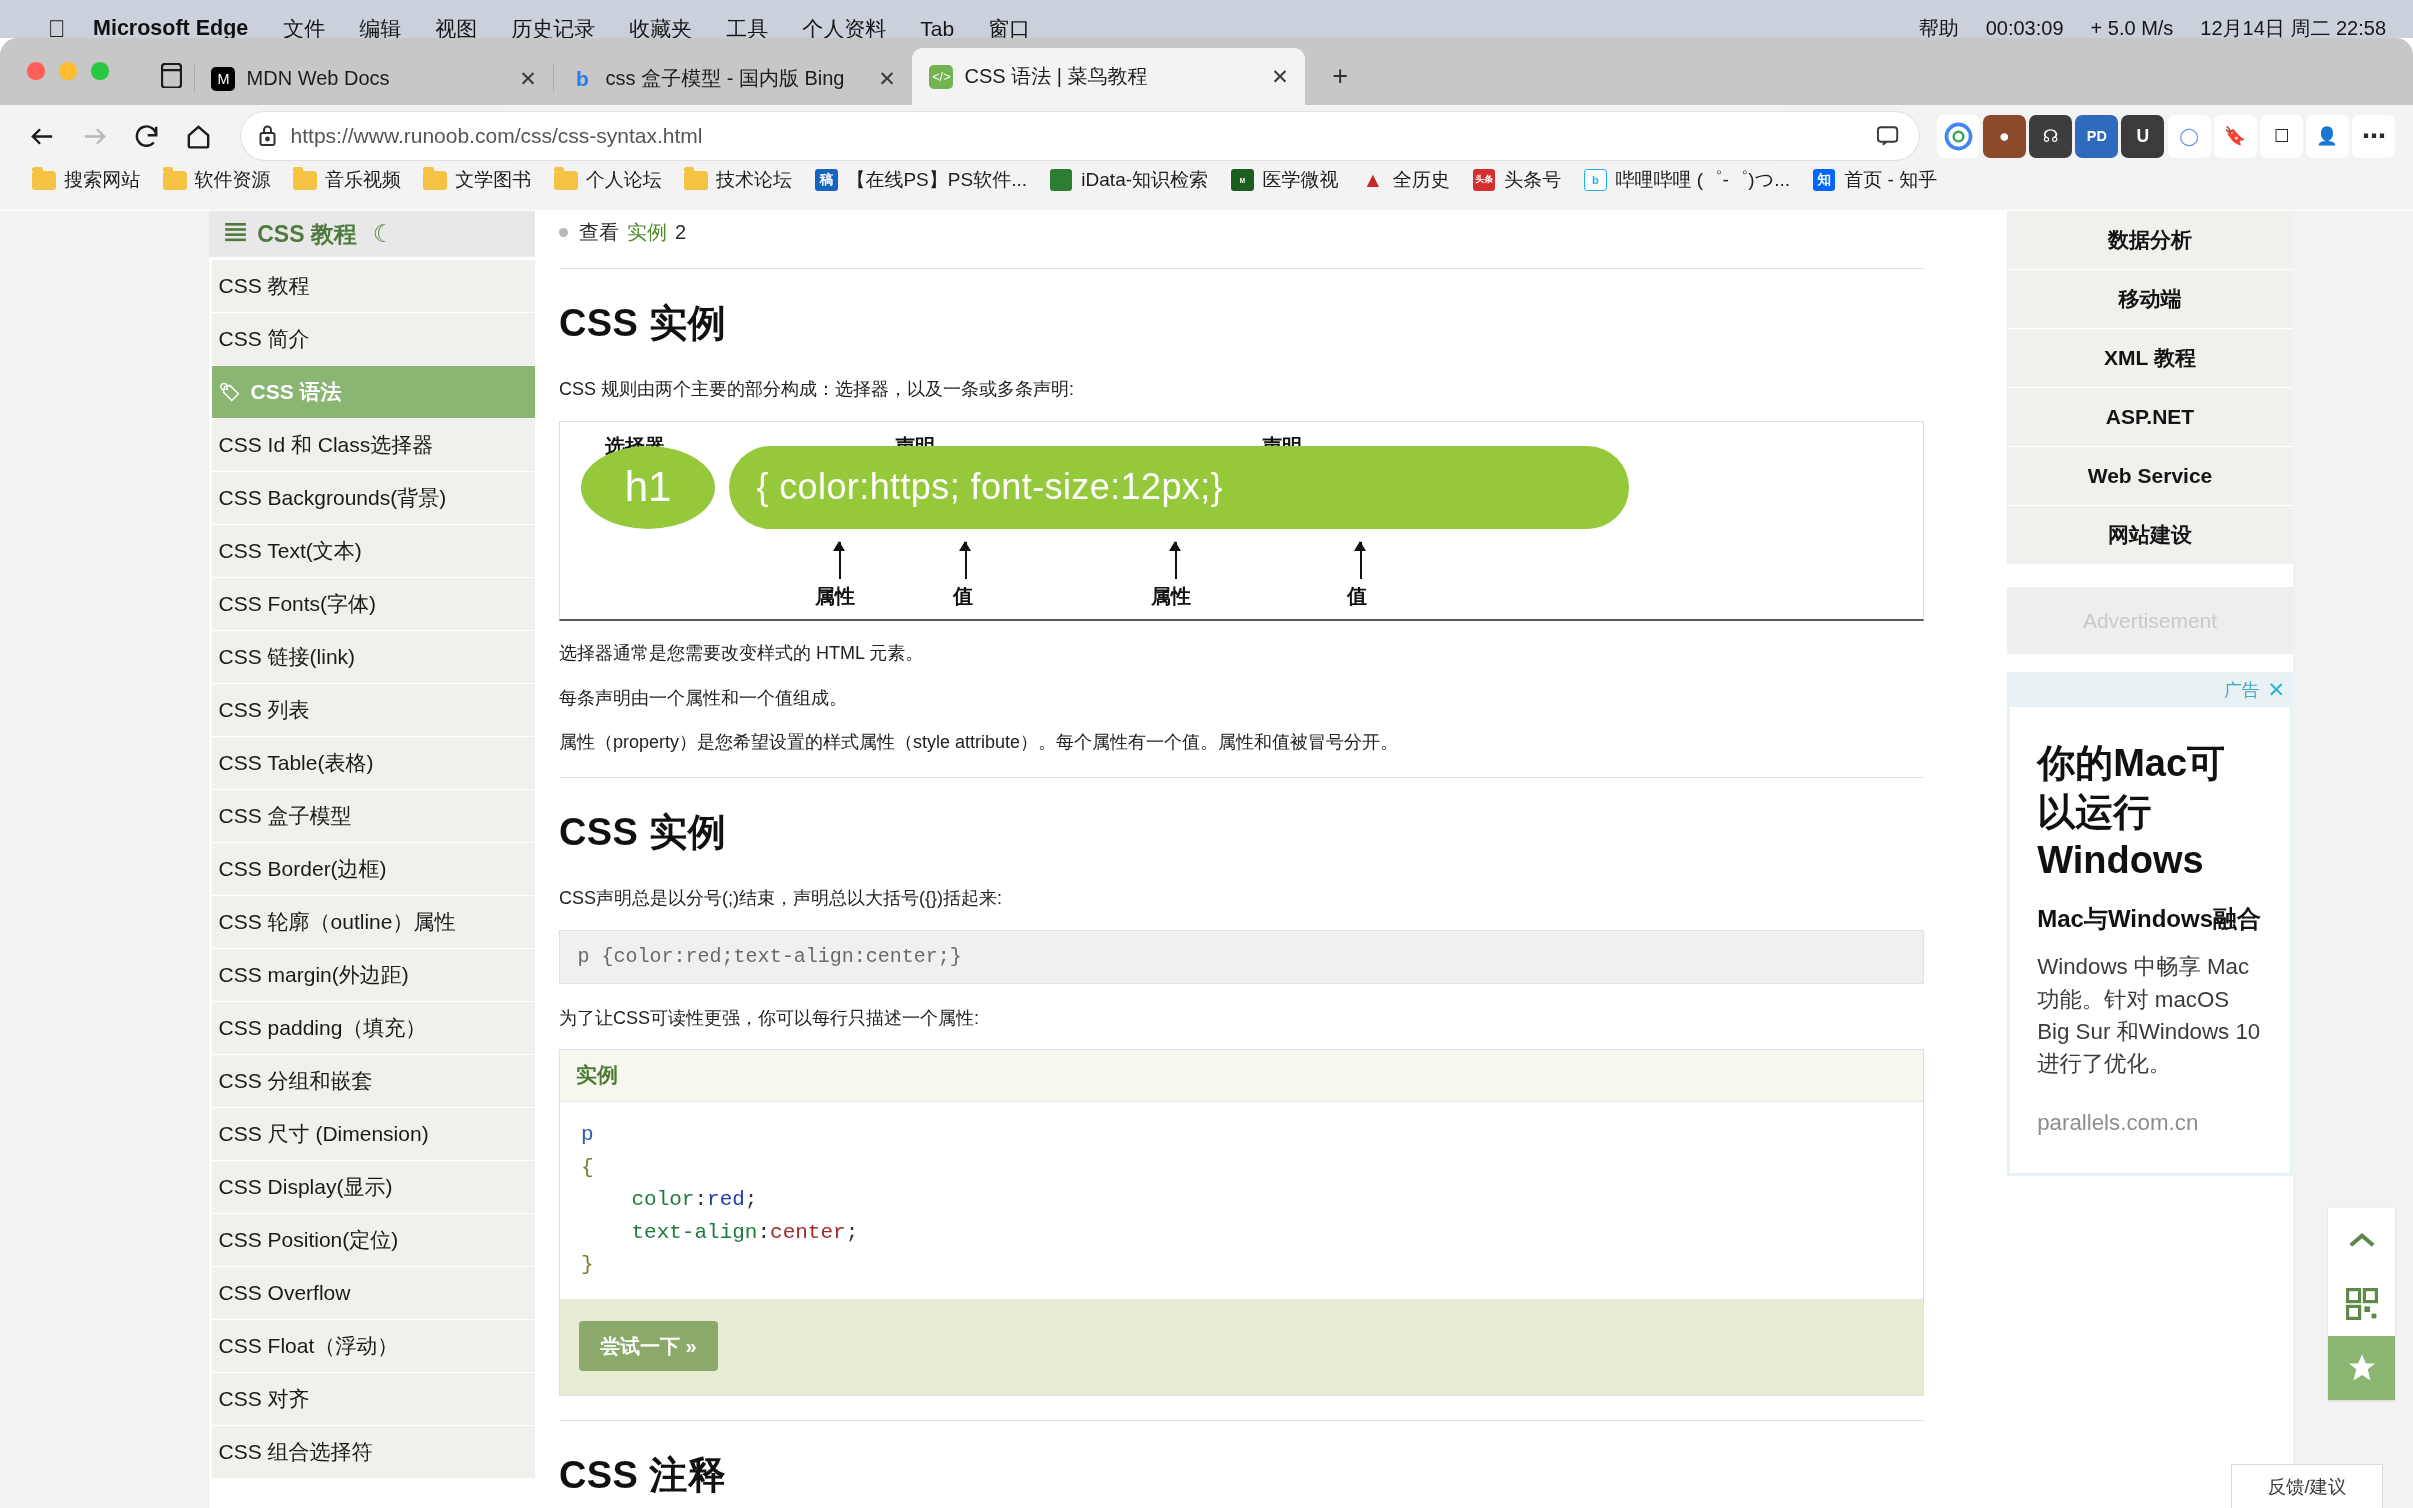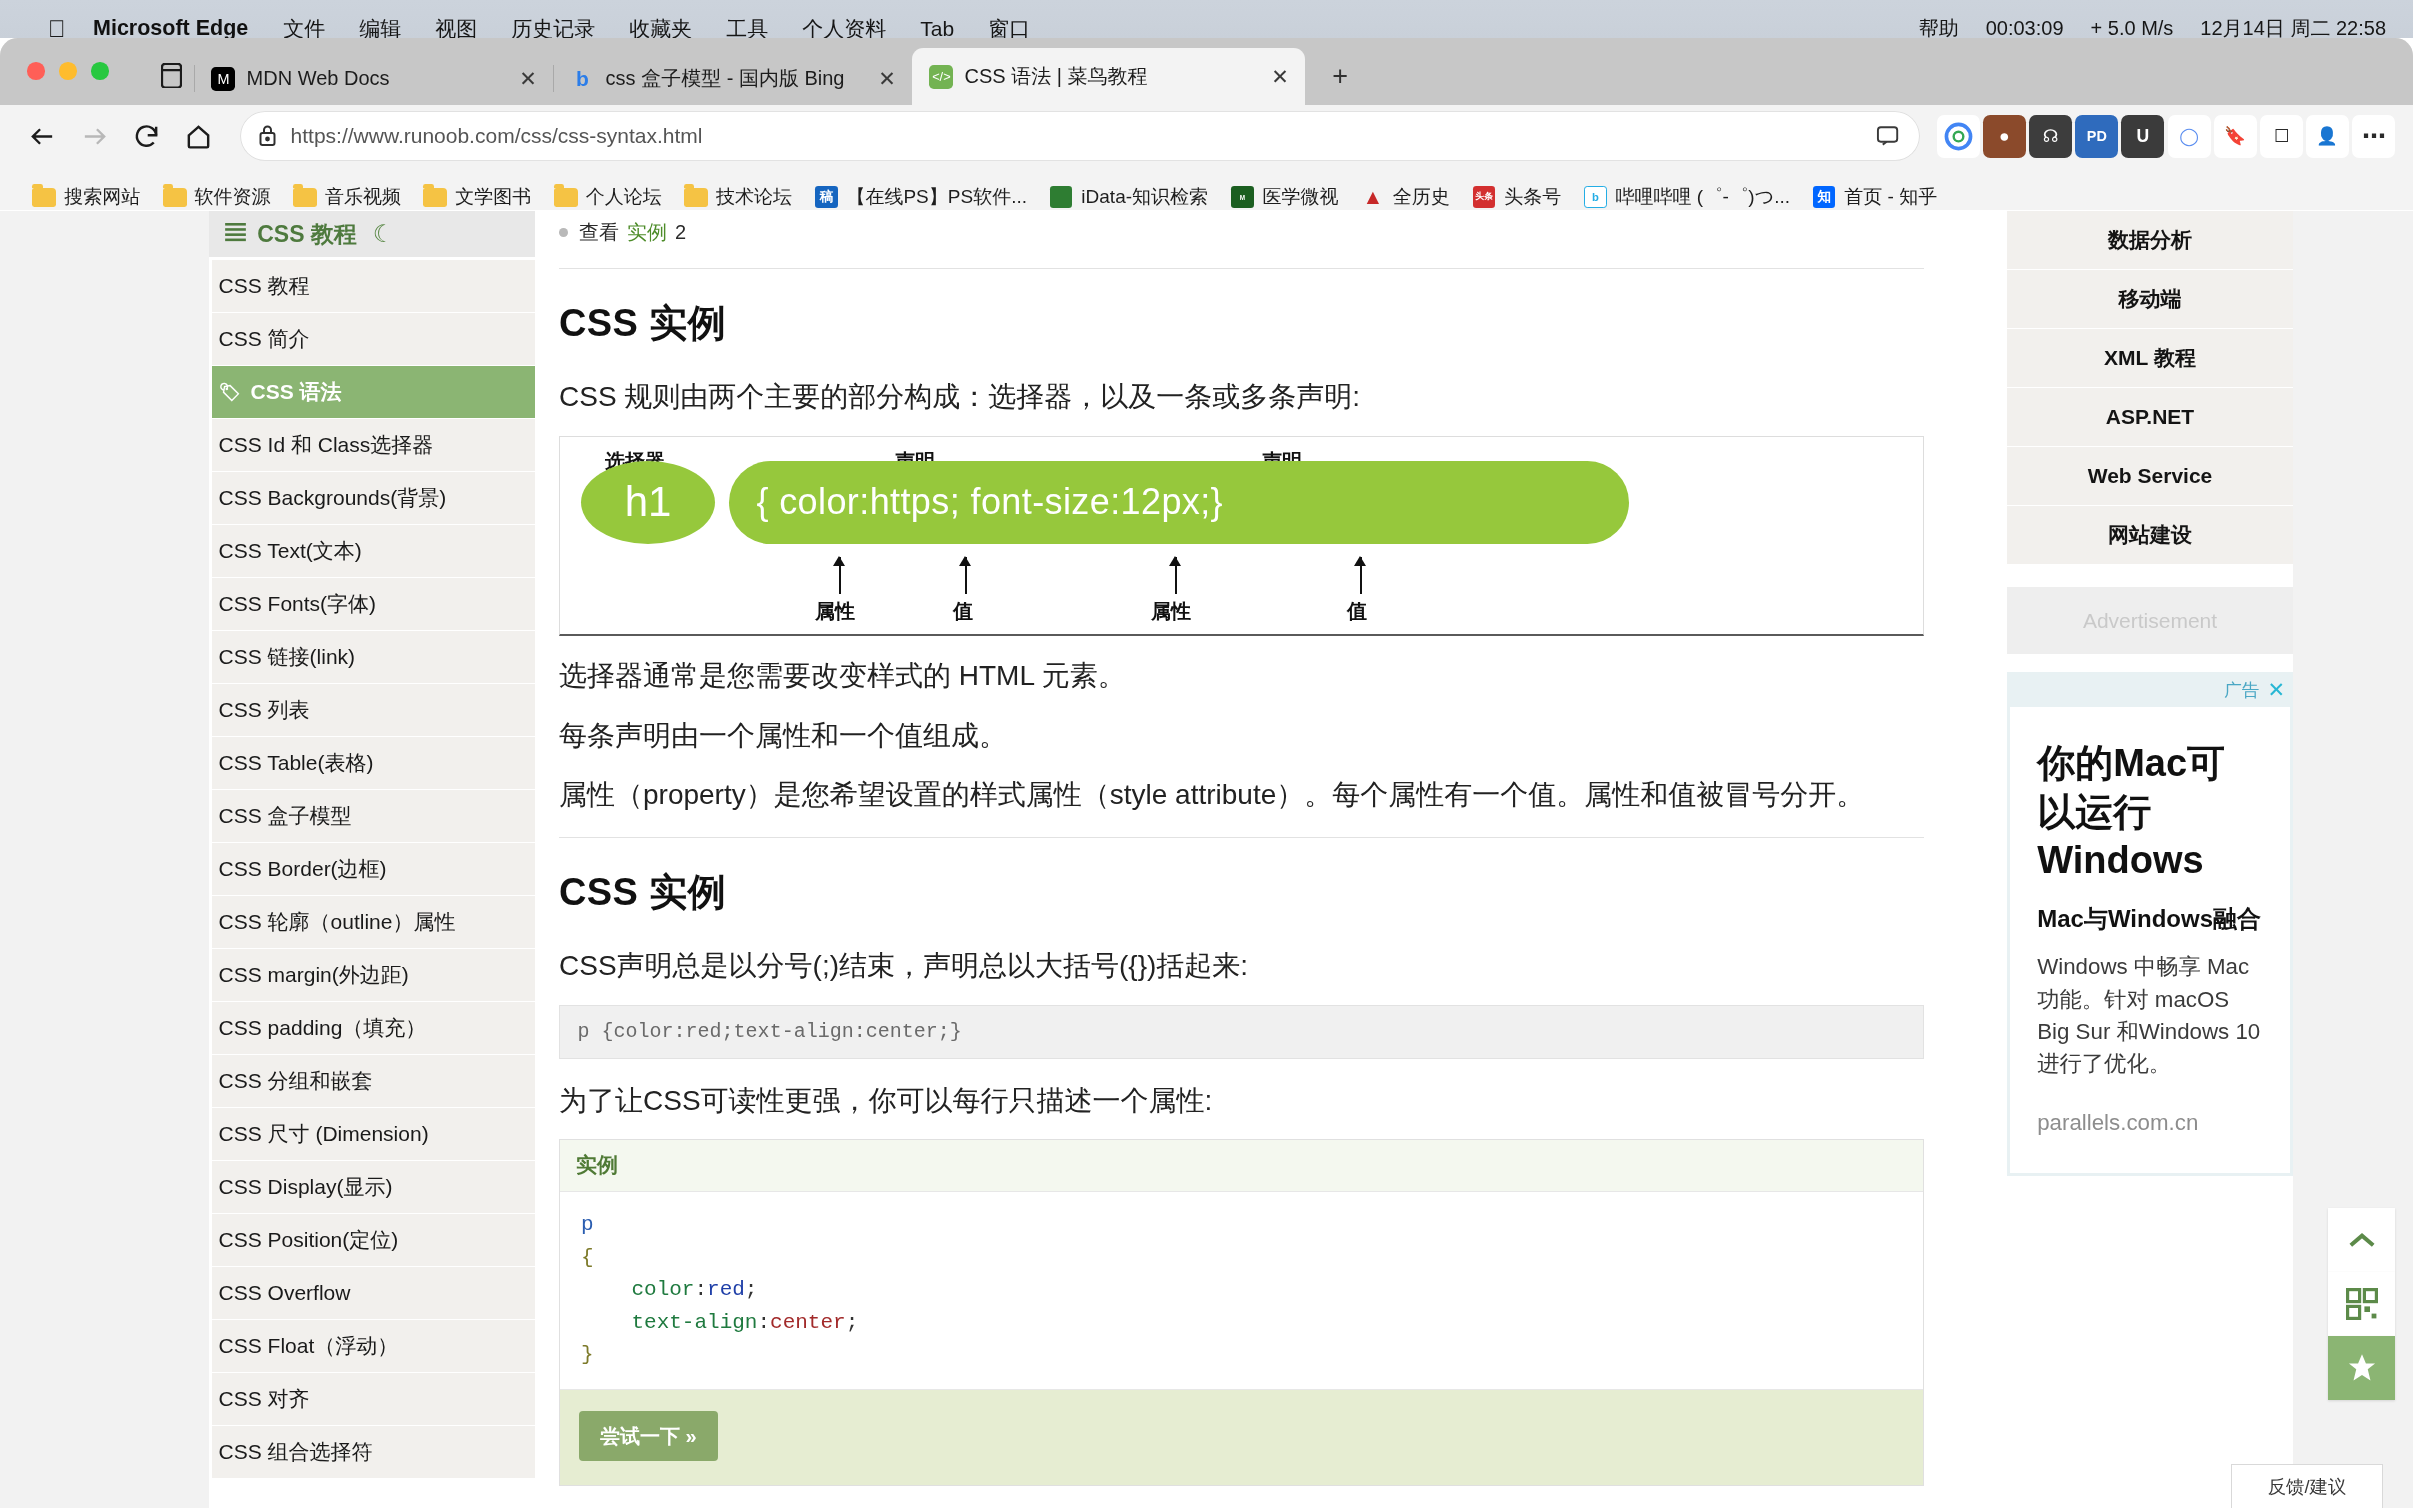--- a/index.html
+++ b/index.html
@@ -74,21 +74,21 @@
     display: flex; align-items: center; padding: 0 16px; gap: 12.8px;
     box-shadow: 0 0 0 0.8px #dcdcdc;
   }
   .omnibox .url { font-size: 21px; color: #555; white-space: nowrap; }
   .omni-right { display:flex; align-items:center; gap: 3.2px; }
   .ext-icon { width: 43px; height: 43px; border-radius: 7.2px; display:flex;
               align-items:center; justify-content:center; font-size: 17.6px; color:#fff; font-weight:bold;}
 
   .bookmarks {
     position: absolute; top: 129px; left: 0; width: 2413px; height: 43px;
-    display: flex; align-items: flex-end; padding-left: 21px; gap: 0;
+    display: flex; align-items: flex-start; padding-left: 21px; gap: 0;
     font-size: 19px; color: #1d1d1d;
   }
   .bm { display:flex; align-items:center; gap: 8px; padding: 0 11.2px; white-space: nowrap; }
   .bm .ico { width: 24px; height: 21px; flex: 0 0 24px; display:flex;align-items:center;justify-content:center;}
   .folder { width: 24px; height: 19px; background: #f5c344; border-radius: 2.4px 4px 2.4px 2.4px; position: relative; }
   .folder:before { content:""; position:absolute; left:0; top:-4px; width: 10.4px; height: 4.8px;
                    background:#f5c344; border-radius: 2.4px 2.4px 0 0;}
   .sq { width: 22.3px; height: 22.3px; border-radius: 3.2px; display:flex; align-items:center;
         justify-content:center; color:#fff; font-size: 13.6px; font-weight: bold; }
 
@@ -118,21 +118,21 @@
   .lsb-item.active { background: #8bb573; color: #fff; font-weight: bold; }
   .lsb-item .tagico { margin-right: 9.6px; font-size: 17.6px; }
 
   
   .main { position: absolute; left: 559px; top: 0; width: 1397px; padding-right: 32px; }
   .breadcrumb-row { font-size: 20px; color:#2b2b2b; padding: 8px 0 17.6px 0; display:flex; align-items:center; gap:8px;}
   .bullet { width: 8.8px; height: 8.8px; border-radius:50%; background:#b9b9b9; display:inline-block; margin-right: 3.2px;}
   .bc-link { color: #4d8c29; }
   .hr { border-top: 1.6px solid #e2e2e2; margin: 4.8px 0 0 0; }
   h2.sect { font-size: 38px; font-weight: bold; color:#111; margin: 29px 0 27px 0; letter-spacing:0.4px;}
-  p.txt { font-size: 28px; color: #222; line-height: 1.5; margin: 17.6px 0; }
+  p.txt { font-size: 18px; color: #222; line-height: 1.5; margin: 17.6px 0; }
   .codeline {
     background: #f0f0f0; border: 0.8px solid #e2e2e2; padding: 14.4px 17.6px;
     font-family: "Liberation Mono", "DejaVu Sans Mono", monospace; font-size: 20px; color:#6a6a6a;
     margin: 12.8px 0 21px 0;
   }
 
   
   .diagram {
     border: 0.8px solid #dddddd; border-bottom: 2.4px solid #5a5a5a;
     padding: 14.4px 0 11.2px 0; margin: 8px 0 19px 0; position: relative; height: 200px;

